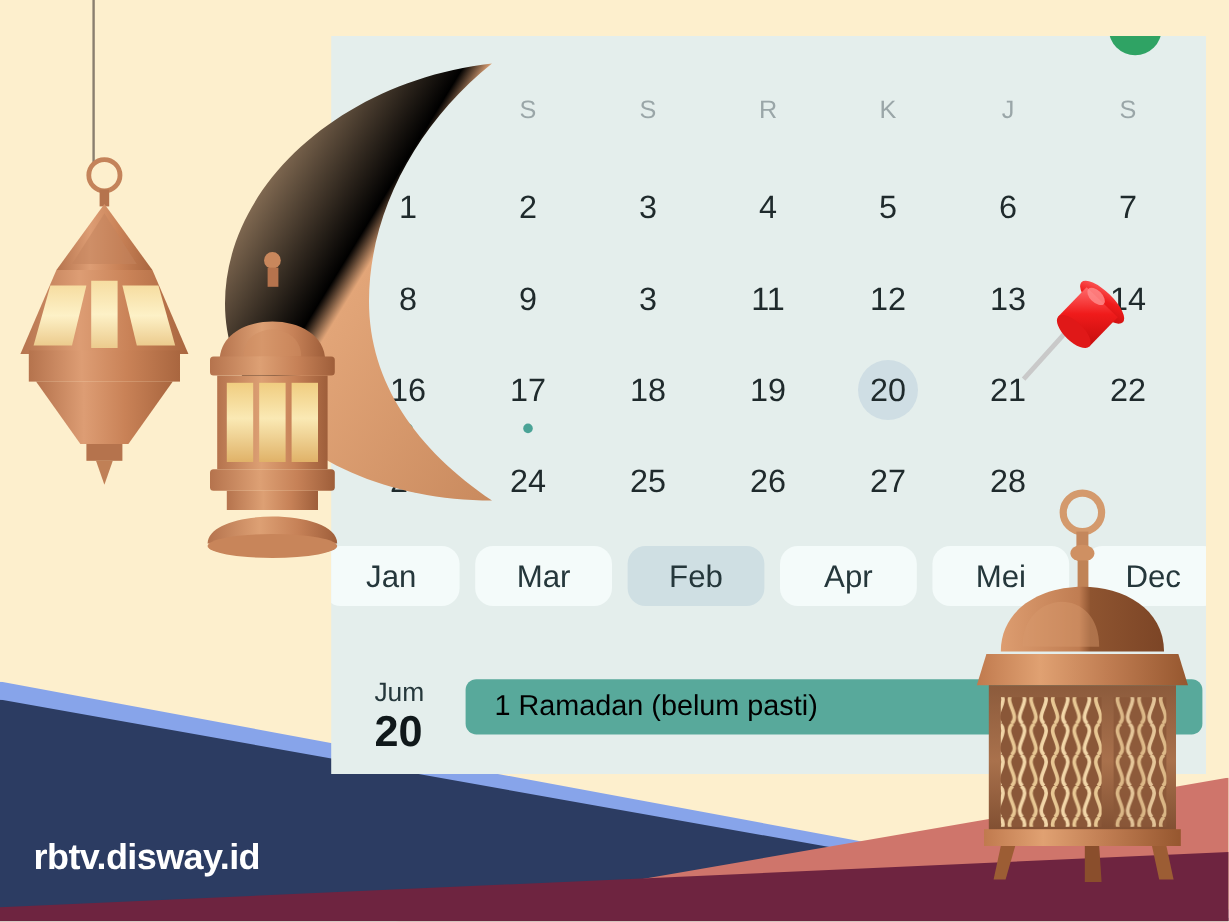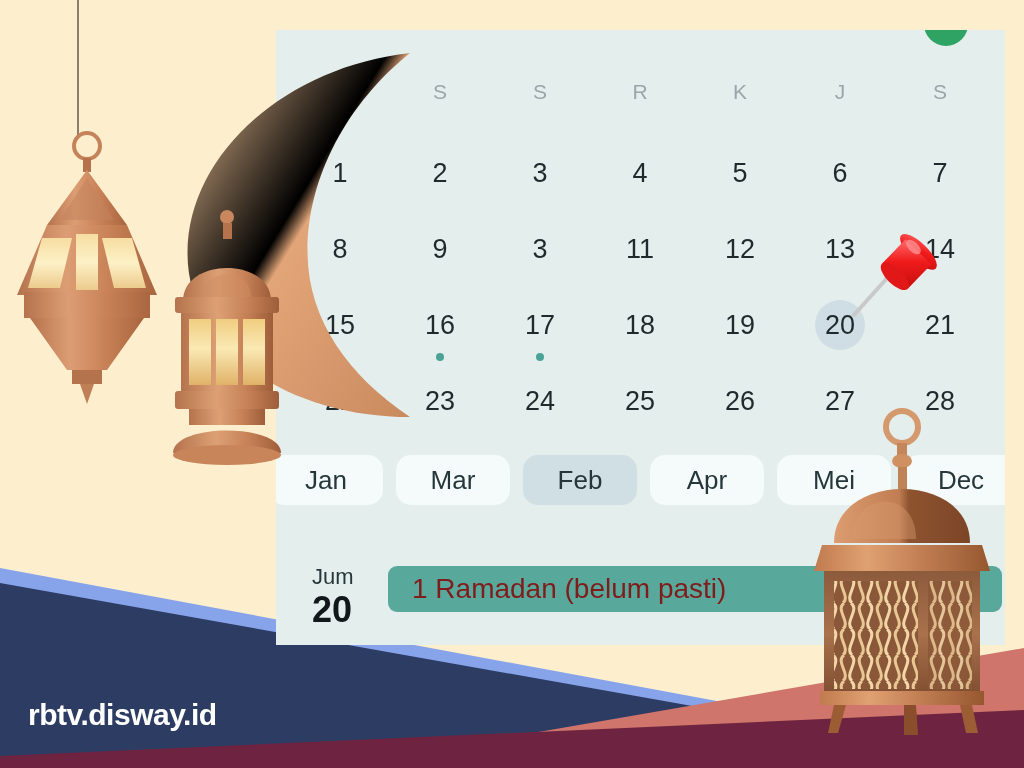--- a/index.html
+++ b/index.html
@@ -186,22 +186,22 @@
   }
   #event-pill {
     margin-top: 8px;
     background: #58a99b;
     border-radius: 9px;
     height: 46px;
     flex: 1;
     display: flex;
     align-items: center;
     padding-left: 24px;
-    color: #7f1d1d;
-    font-size: 28px;
+    color: #000000;
+    font-size: 24px;
   }
 
   
   .deco { position: absolute; }
 
   #hang-wire {
     left: 77px; top: 0;
     width: 2px; height: 135px;
     background: #8a7f6f;
     z-index: 12;
@@ -271,23 +271,20 @@
         <div class="date-num">11</div>
       </div>
       <div class="date-cell">
         <div class="date-num">12</div>
       </div>
       <div class="date-cell">
         <div class="date-num">13</div>
       </div>
       <div class="date-cell">
         <div class="date-num">14</div>
-      </div>
-      <div class="date-cell">
-        <div class="date-num">15</div>
       </div>
       <div class="date-cell">
         <div class="date-num">16</div>
         <div class="date-dot"></div>
       </div>
       <div class="date-cell">
         <div class="date-num">17</div>
         <div class="date-dot"></div>
       </div>
       <div class="date-cell">

